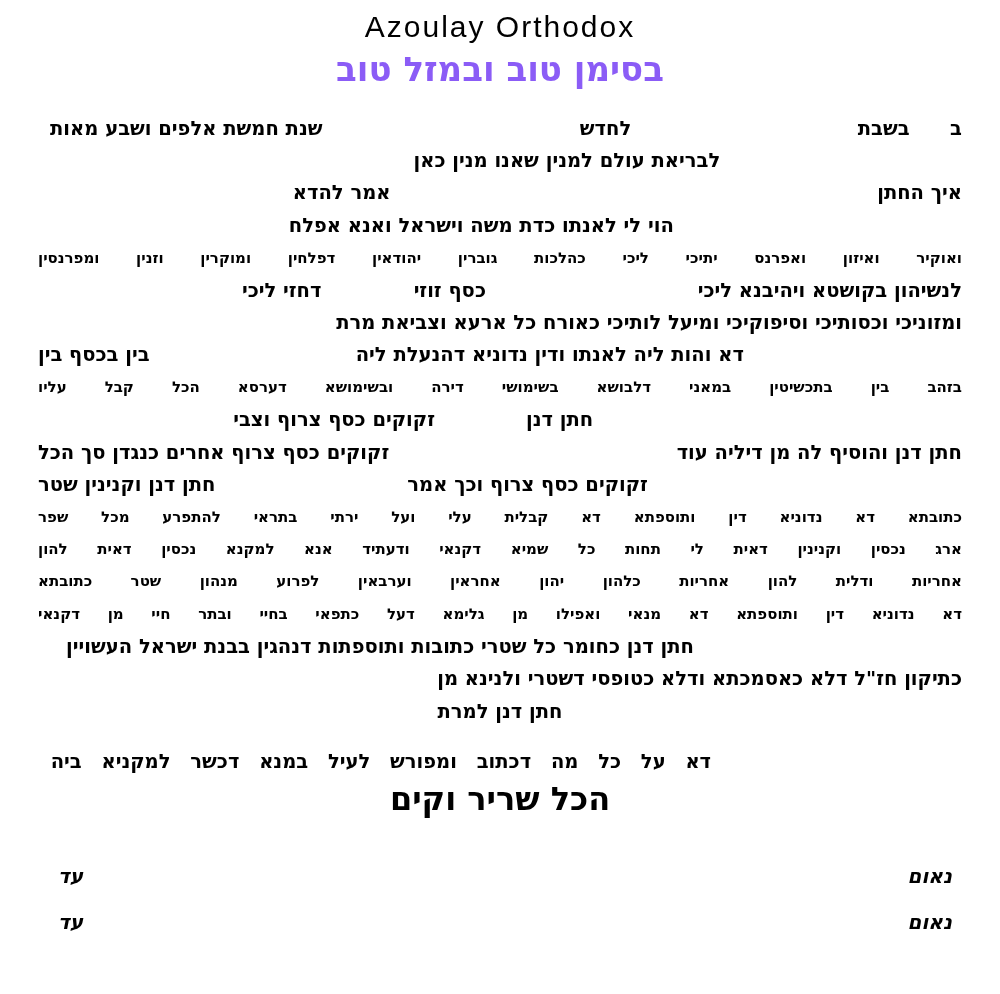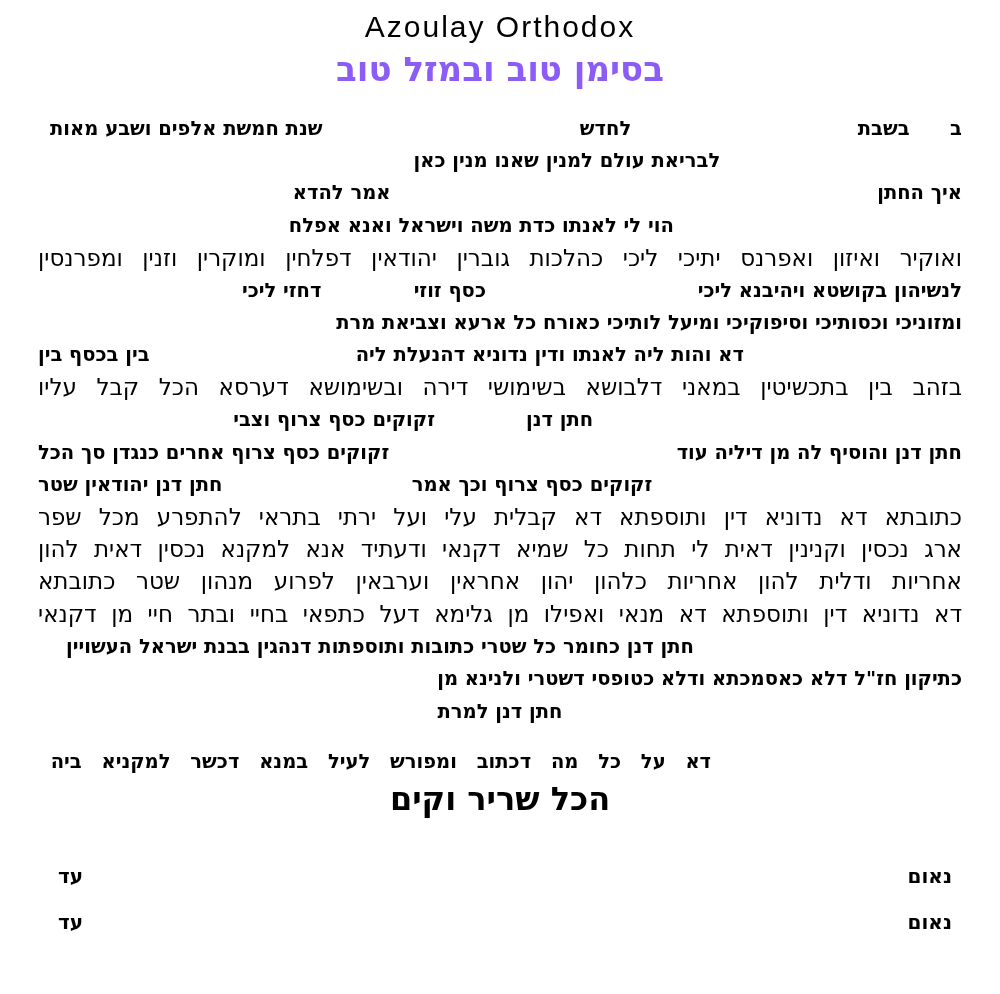--- a/index.html
+++ b/index.html
@@ -44,22 +44,22 @@
   }
   .L .s{flex:0 0 auto;}
   .g{flex-grow:1;height:1px;}
   .just{
     display:block;
     direction:rtl;
     text-align:justify;
     text-align-last:justify;
     line-height:32.4px;
     height:32.4px;
-    font-size:23px;
-    font-weight:normal;
+    font-size:15px;
+    font-weight:bold;
     white-space:normal;
   }
   .wide{word-spacing:13px;margin-top:36px;}
   .closing{
     direction:rtl;
     text-align:center;
     font-size:32px;
     font-weight:bold;
     line-height:46px;
     margin-top:16px;
@@ -67,21 +67,21 @@
   }
   .witness{
     display:flex;
     direction:rtl;
     align-items:center;
     padding:0 48px 0 58px;
     height:28px;
     font-size:20px;
     font-weight:bold;
   }
-  .witness .s{flex:0 0 auto;}
+  .witness .s{flex:0 0 auto;font-style:italic;}
   .w1{margin-top:40px;}
   .w2{margin-top:18px;}
 </style>
 </head>
 <body>
 
 <div class="page">
 
   <div class="title">Azoulay Orthodox</div>
   <div class="subtitle">בסימן טוב ובמזל טוב</div>
@@ -154,21 +154,21 @@
     <div class="L">
       <span class="s">חתן דנן והוסיף לה מן דיליה עוד</span>
       <i class="g" style="flex-grow:122"></i>
       <span class="s">זקוקים כסף צרוף אחרים כנגדן סך הכל</span>
     </div>
 
     <div class="L">
       <i class="g" style="flex-grow:293"></i>
       <span class="s">זקוקים כסף צרוף וכך אמר</span>
       <i class="g" style="flex-grow:179"></i>
-      <span class="s">חתן דנן יהודאין שטר</span>
+      <span class="s">חתן דנן וקנינין שטר</span>
     </div>
 
     <div class="just">כתובתא דא נדוניא דין ותוספתא דא קבלית עלי ועל ירתי בתראי להתפרע מכל שפר</div>
     <div class="just">ארג נכסין וקנינין דאית לי תחות כל שמיא דקנאי ודעתיד אנא למקנא נכסין דאית להון</div>
     <div class="just">אחריות ודלית להון אחריות כלהון יהון אחראין וערבאין לפרוע מנהון שטר כתובתא</div>
     <div class="just">דא נדוניא דין ותוספתא דא מנאי ואפילו מן גלימא דעל כתפאי בחיי ובתר חיי מן דקנאי</div>
 
 
     <div class="L">
       <i class="g" style="flex-grow:105"></i>

